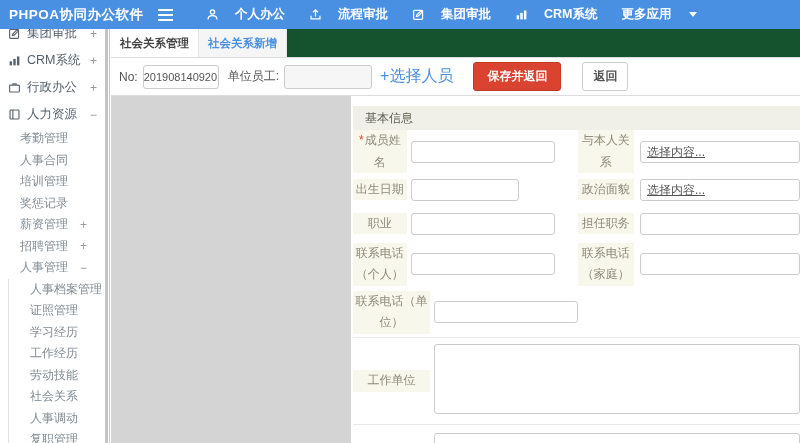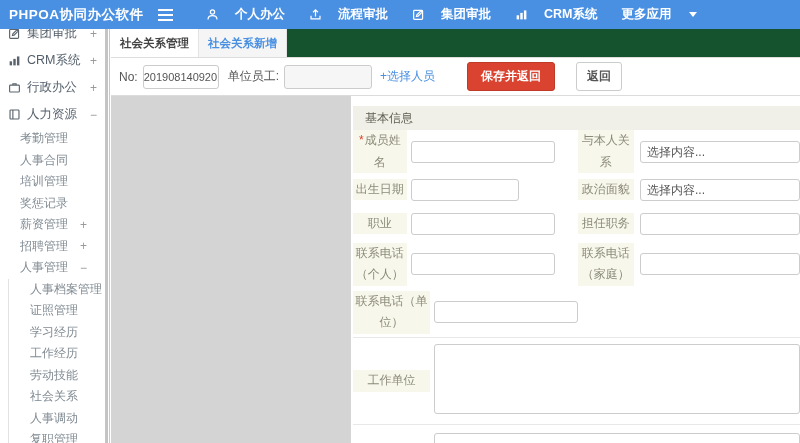--- a/index.html
+++ b/index.html
@@ -45,22 +45,22 @@
     color:#444; background:#fff; border-right:1px solid #e3e3e3; cursor:pointer; }
   .tab.active { background:#f5f5f5; color:#4a90e2; }
 
   .toolbar { height:38px; background:#fff; border-bottom:1px solid #dcdcdc;
     display:flex; align-items:center; padding-left:8px; font-size:12px; color:#555; }
   .toolbar label { margin-right:5px; }
   .tb-input { width:76px; height:24px; border:1px solid #ccc; border-radius:3px;
     font-size:11px; color:#555; text-align:center; font-family:inherit; }
   .tb-input.emp { width:88px; background:#f6f6f6; margin-right:8px; }
   .gap { width:9px; }
-  .link { color:#4a90e2; cursor:pointer; font-size:12px; }
-  .btn-save { margin-left:32px; background:#d9432f; border:1px solid #c03a28; color:#fff;
+  .link { color:#4a90e2; cursor:pointer; font-size:16px; }
+  .btn-save { margin-left:20px; background:#d9432f; border:1px solid #c03a28; color:#fff;
     font-size:12px; font-weight:bold; padding:5px 13px; border-radius:3px; cursor:pointer;
     font-family:inherit; }
   .btn-back { margin-left:21px; background:#fff; border:1px solid #ccc; color:#555;
     font-size:12px; font-weight:bold; padding:5px 10px; border-radius:3px; cursor:pointer;
     font-family:inherit; }
 
   .content { position:relative; flex:1; background:#d4d4d4; overflow:hidden; }
   .panel { position:absolute; left:240px; top:0; right:0; bottom:0; background:#fff;
     padding:10px 0 0 2px; overflow:hidden; }
   .sec-head { height:24px; line-height:24px; background:#f1f0e8; color:#5e5e52;
@@ -72,21 +72,21 @@
   .lblL { width:77px; }
   .lblR { width:81px; }
   .fldL { width:249px; display:flex; align-items:center; padding-left:4px; }
   .fldR { flex:1; display:flex; align-items:center; padding-left:6px; }
   .fldFull { flex:1; padding:6px 0 6px 4px; }
   .inp { height:22px; border:1px solid #ccc; border-radius:3px; background:#fff;
     font-family:inherit; font-size:12px; padding:0 4px; }
   .w144 { width:144px; } .w108 { width:108px; } .w160 { width:160px; }
   .sel { width:160px; height:22px; border:1px solid #ccc; border-radius:3px; background:#fff;
     font-size:12px; color:#555; line-height:20px; padding-left:6px; cursor:pointer;
-    white-space:nowrap; overflow:hidden; }
+    white-space:nowrap; overflow:hidden;text-decoration:underline; }
   .req { color:#d9432f; margin-right:1px; }
   .taRow { border-top:1px solid #e8e8e8; }
   .ta { width:100%; border:1px solid #ccc; border-radius:3px; resize:none;
     font-family:inherit; font-size:12px; padding:4px; }
   .ta.big { height:70px; }
   .ta.cut { height:60px; }
 </style>
 </head>
 <body>
 

